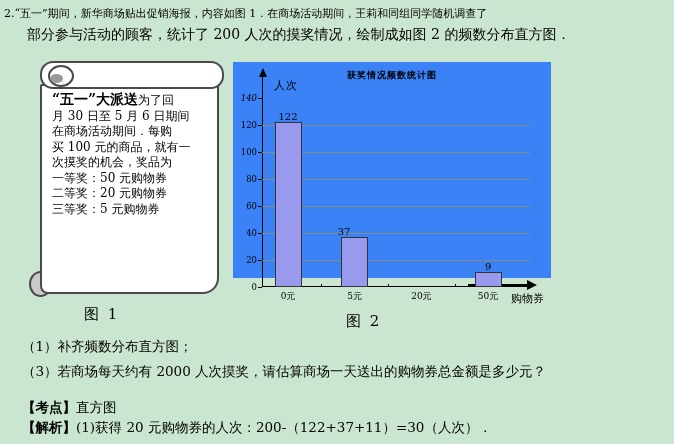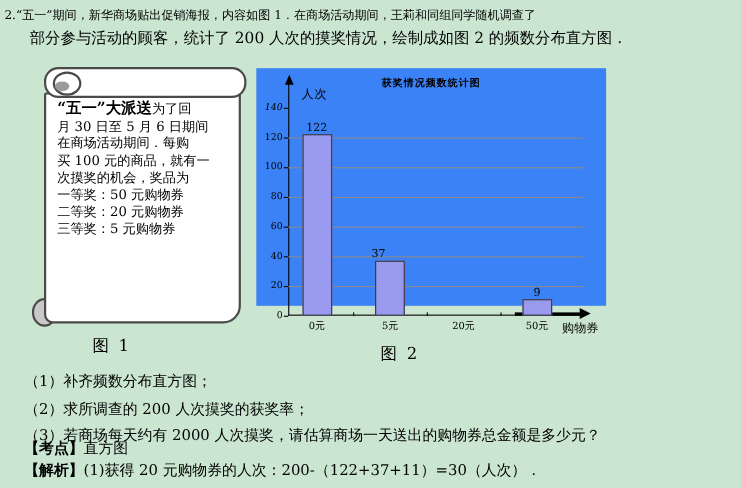--- a/index.html
+++ b/index.html
@@ -108,20 +108,19 @@
         <div class="xcat" style="left: 233.1px;">50元</div>
         <div class="xtick-minor" style="left: 221.75px;"></div>
         <div class="bar" style="left: 241.6px; width: 27px; top: 210.15px; height: 14.85px; background: rgb(153, 153, 238); border-color: rgb(51, 51, 51);"></div>
         <div class="bar-value" style="left: 235.1px; top: 199.15px;">9</div>
       </div>
   </div>
   <div class="abs caption" style="left:346px;top:312px;">图 2</div>
 
   <div class="abs questions" style="top:338px;">
     <div class="q">（1）补齐频数分布直方图；</div>
-    <div class="q">（2）求所调查的 200 人次摸奖的获奖率；</div>
     <div class="q">（3）若商场每天约有 2000 人次摸奖，请估算商场一天送出的购物券总金额是多少元？</div>
   </div>
 
   <div class="abs ansline" style="top:399px;"><span class="ans-label">【考点】</span><span>直方图</span></div>
   <div class="abs ansline" style="top:419px;"><span class="ans-label">【解析】</span><span>(1)获得 20 元购物券的人次：200-（122+37+11）=30（人次）．</span></div>
 
 </div>
 
 </body></html>

